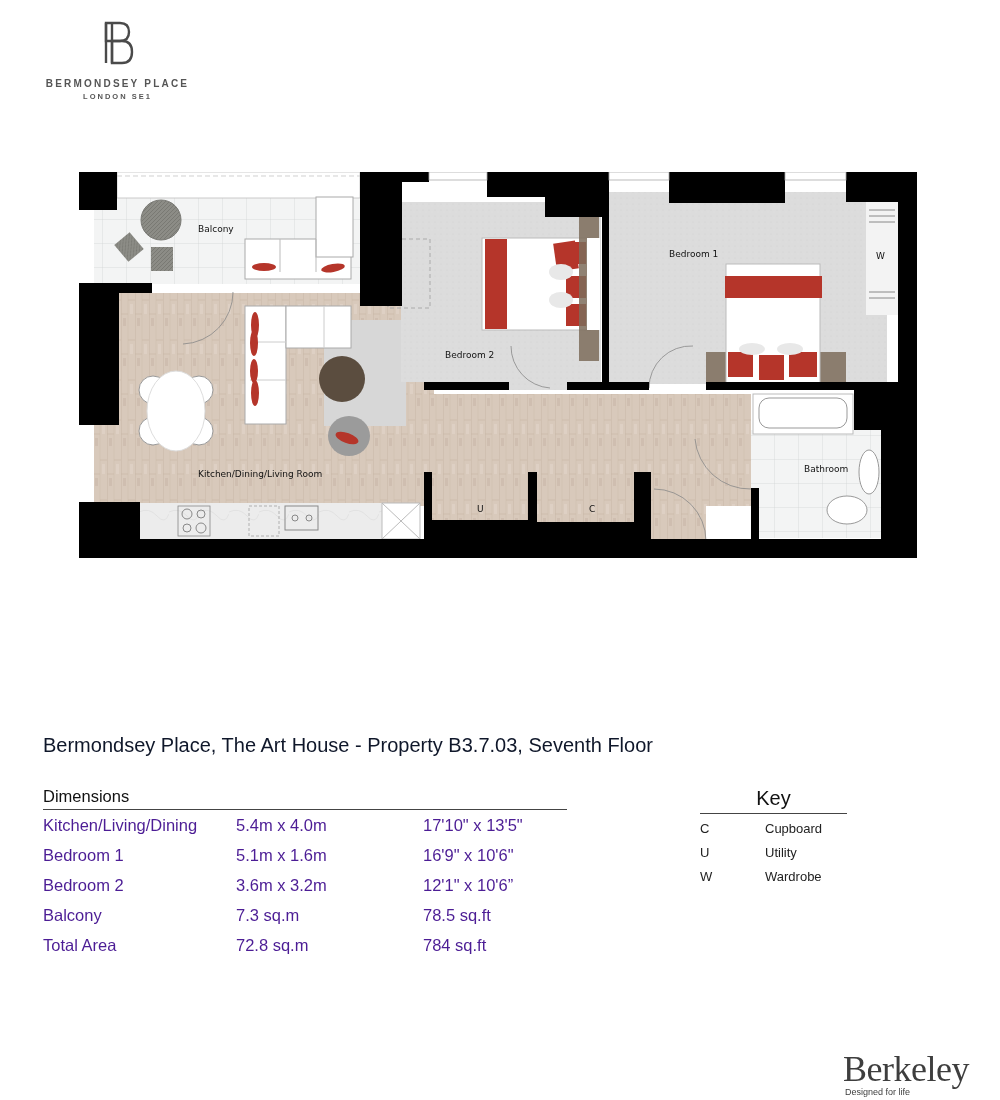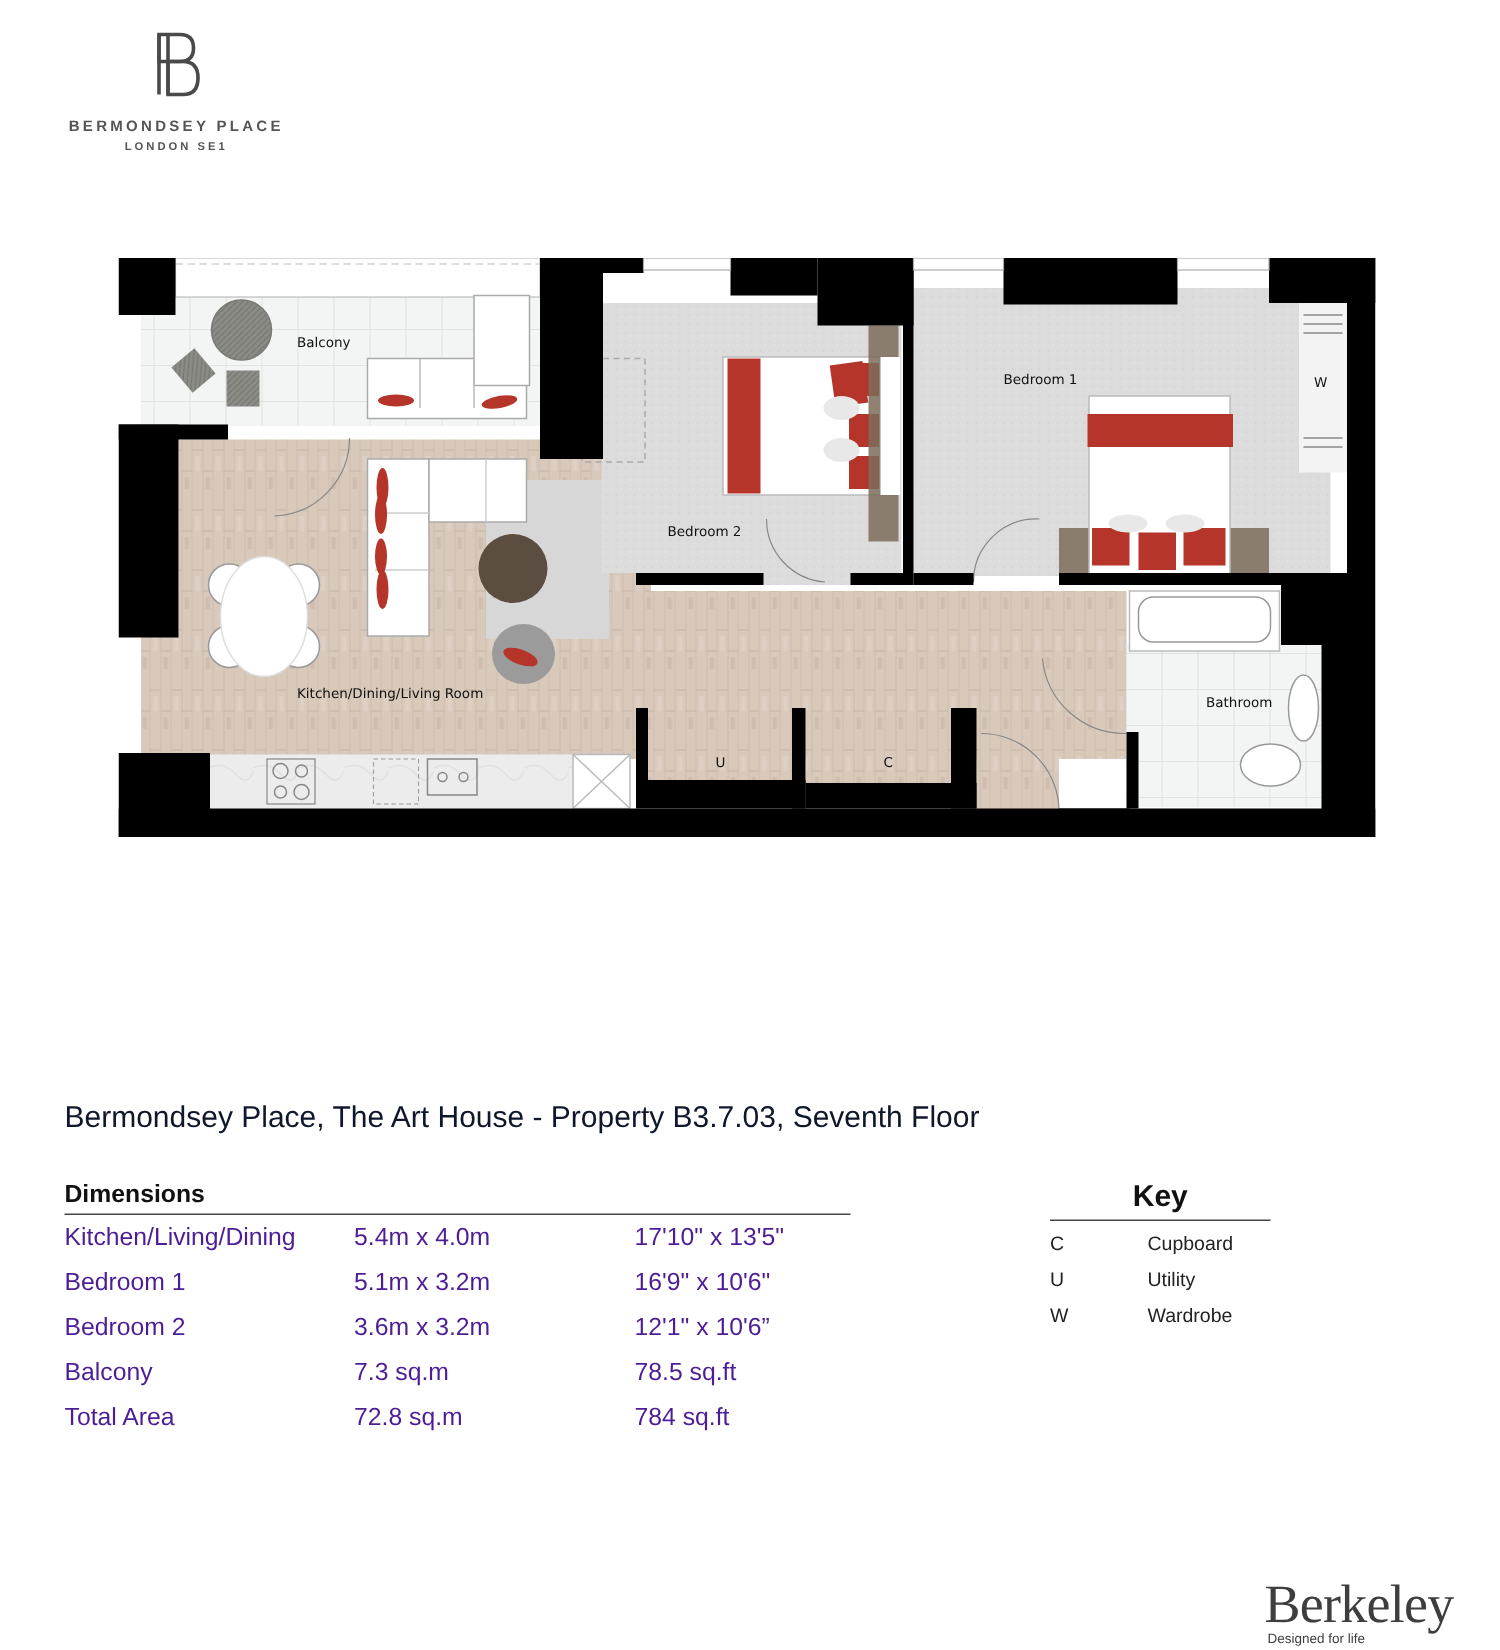--- a/index.html
+++ b/index.html
@@ -9,21 +9,21 @@
   .logo{left:40px;top:20px;width:155px;text-align:center;color:#4a4a4a;}
   .logo-mark{margin:0 auto;width:40px;height:46px;}
   .logo-name{font-size:10px;letter-spacing:2.2px;font-weight:bold;margin-top:8px;color:#555;}
   .logo-sub{font-size:7.5px;letter-spacing:2px;font-weight:bold;margin-top:3px;color:#555;}
   
   .plan{left:79px;top:172px;width:838px;height:386px;}
   .room-label{position:absolute;font-size:9px;color:#111;white-space:nowrap;font-family:"DejaVu Sans",sans-serif;}
   
   .title{left:43px;top:734px;font-size:20px;color:#0f172a;white-space:nowrap;}
   .dims{left:43px;top:787px;width:524px;}
-  .sec-head{font-size:16.5px;padding-bottom:3px;border-bottom:1.2px solid #444;font-weight:bold;}
+  .sec-head{font-size:16.5px;padding-bottom:3px;border-bottom:1.2px solid #444;}
   .dim-row{display:flex;font-size:16.5px;height:30px;align-items:center;color:#4c1d95;}
   .dim-row .c1{width:193px;}
   .dim-row .c2{width:187px;}
   .dim-row .c3{width:144px;}
   .dim-row:first-of-type{margin-top:2px;}
   .key{left:700px;top:787px;width:147px;}
   .key .sec-head{font-size:20px;text-align:center;}
   .key-row{display:flex;font-size:13px;height:24px;align-items:center;color:#222;}
   .key-row .k{width:65px;}
   .brand{left:843px;top:1052px;color:#3e3e3e;}
@@ -229,39 +229,39 @@
     <g fill="#fff" stroke="#aaa" stroke-width="0.8">
       <rect x="350" y="0" width="58" height="8"></rect>
       <rect x="530" y="0" width="60" height="8"></rect>
       <rect x="706" y="0" width="61" height="8"></rect>
     </g>
   </svg>
 
   <div class="room-label" style="left:119px;top:52px;">Balcony</div>
   <div class="room-label" style="left:590px;top:77px;">Bedroom 1</div>
   <div class="room-label" style="left:366px;top:178px;">Bedroom 2</div>
-  <div class="room-label" style="left:119px;top:286px;">Kitchen/Dining/Living Room</div>
+  <div class="room-label" style="left:119px;top:297px;">Kitchen/Dining/Living Room</div>
   <div class="room-label" style="left:704px;top:292px;margin-left:21px;">Bathroom</div>
   <div class="room-label" style="left:398px;top:332px;">U</div>
   <div class="room-label" style="left:510px;top:332px;">C</div>
   <div class="room-label" style="left:797px;top:79px;">W</div>
 </div>
 
 <div class="abs title">Bermondsey Place, The Art House - Property B3.7.03, Seventh Floor</div>
 
 <div class="abs dims">
   <div class="sec-head">Dimensions</div>
   <div class="dim-row">
     <span class="c1">Kitchen/Living/Dining</span>
     <span class="c2">5.4m x 4.0m</span>
     <span class="c3">17'10" x 13'5"</span>
   </div>
   <div class="dim-row">
     <span class="c1">Bedroom 1</span>
-    <span class="c2">5.1m x 3.2m</span>
+    <span class="c2">5.1m x 1.6m</span>
     <span class="c3">16'9" x 10'6"</span>
   </div>
   <div class="dim-row">
     <span class="c1">Bedroom 2</span>
     <span class="c2">3.6m x 3.2m</span>
     <span class="c3">12'1" x 10'6”</span>
   </div>
   <div class="dim-row">
     <span class="c1">Balcony</span>
     <span class="c2">7.3 sq.m</span>

